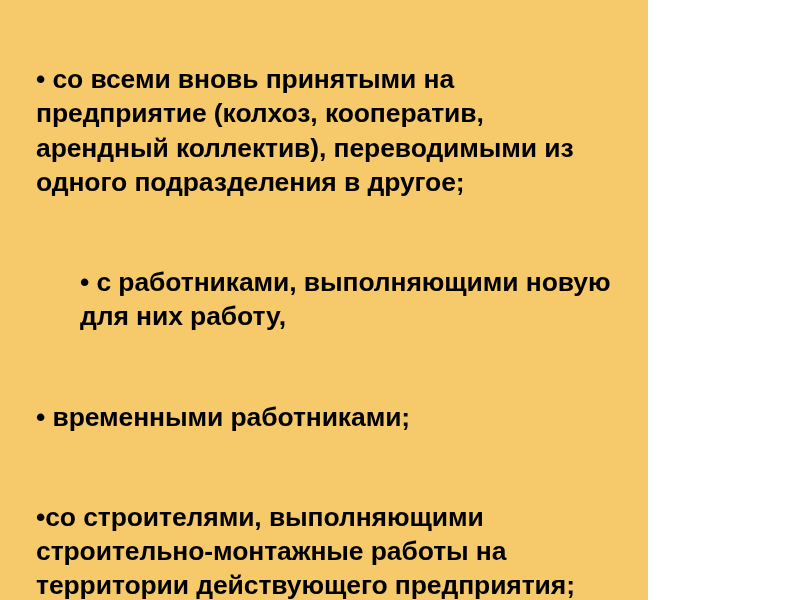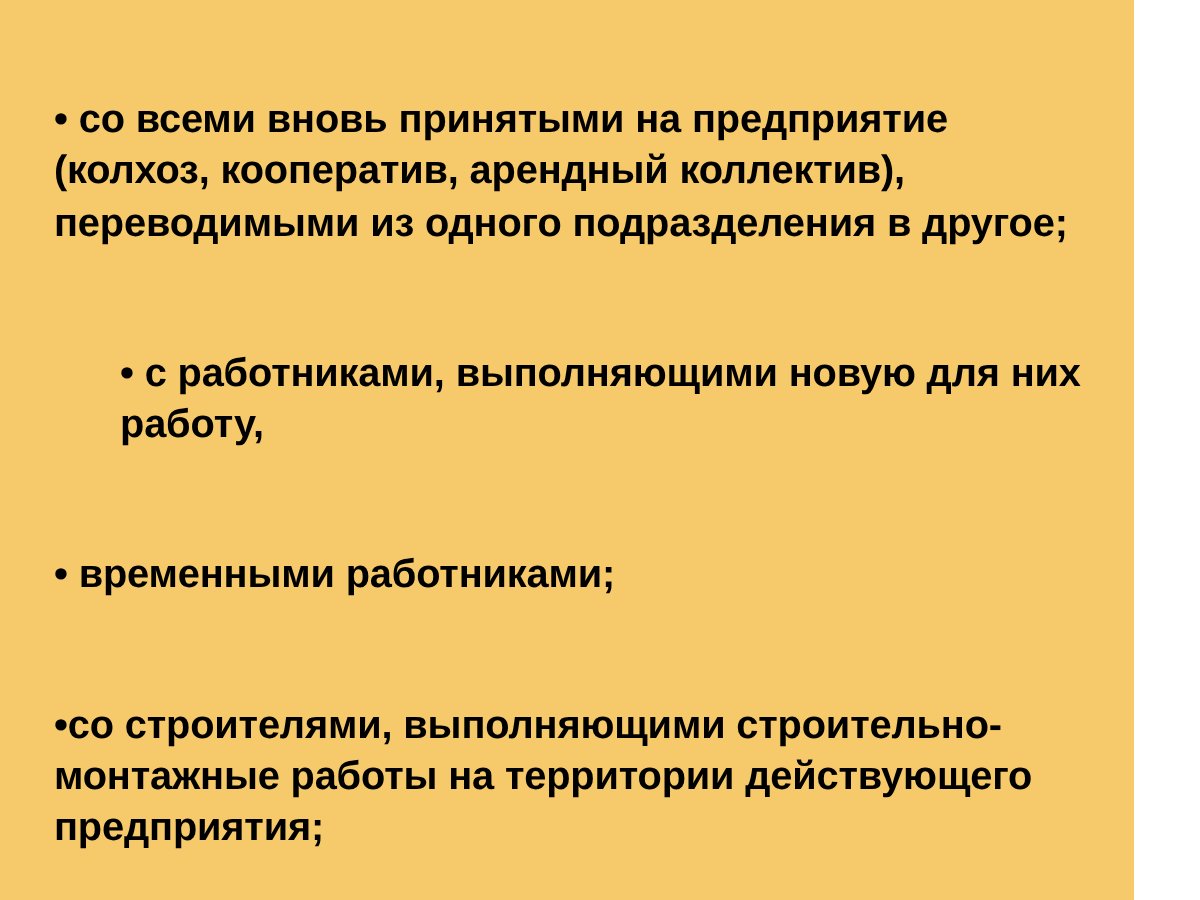--- a/index.html
+++ b/index.html
@@ -7,21 +7,21 @@
     padding: 0;
   }
   body {
     width: 800px;
     height: 600px;
     overflow: hidden;
     font-family: "Liberation Sans", sans-serif;
   }
   .slide {
     position: relative;
-    width: 756px;
+    width: 648px;
     height: 600px;
     box-sizing: border-box;
     padding: 22px 30px 10px 36px;
     display: flex;
     flex-direction: column;
     justify-content: flex-start;
   }
   .bullet-block {
     font-size: 26.5px;
     font-weight: bold;

